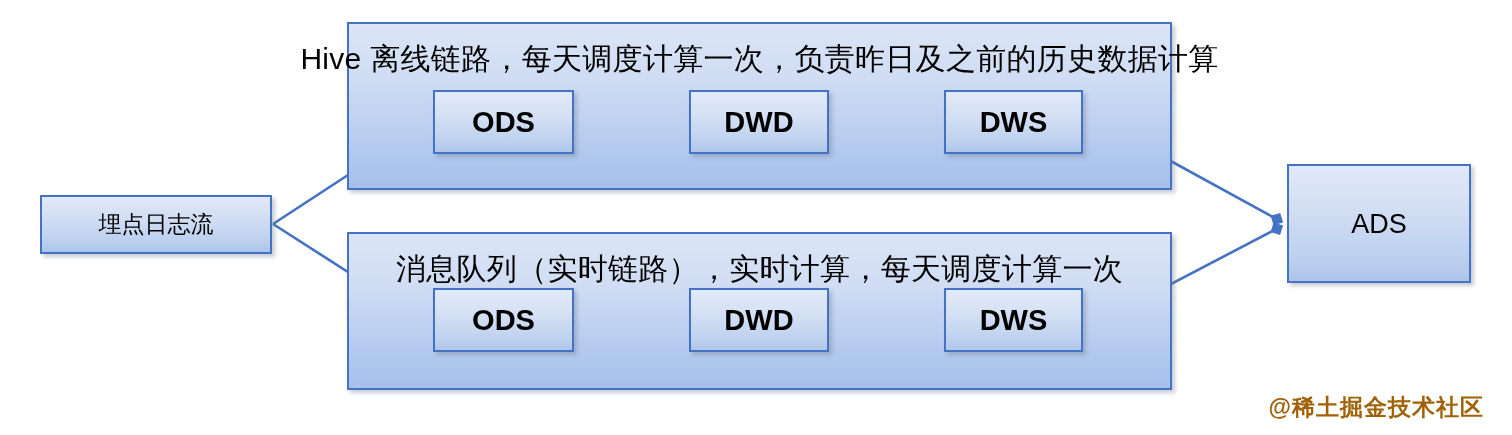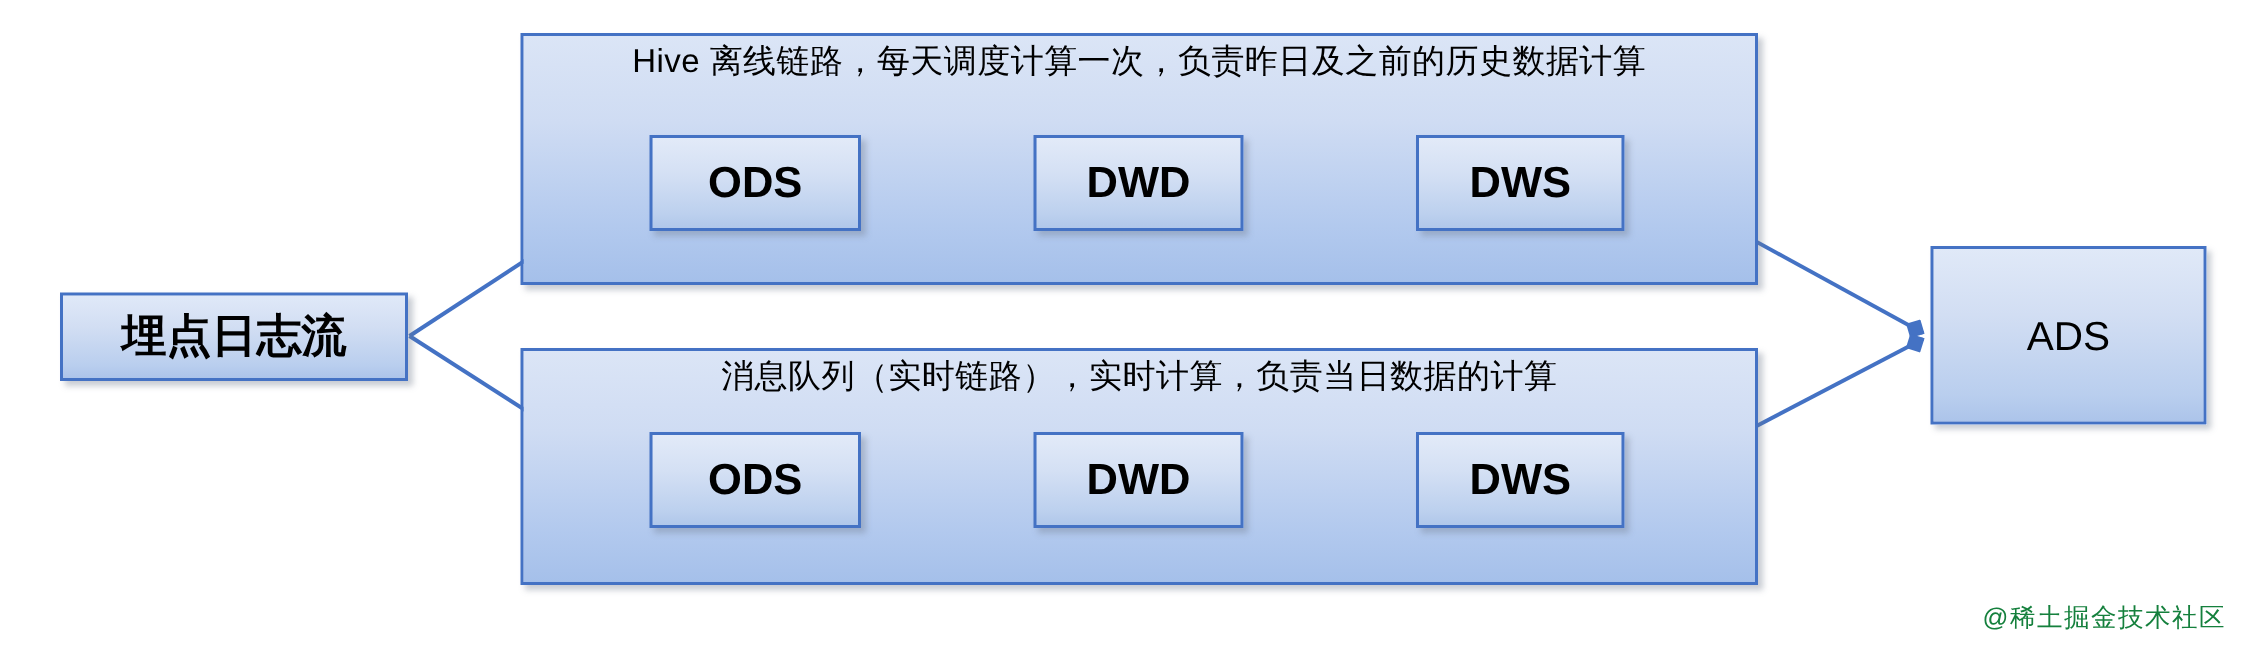--- a/index.html
+++ b/index.html
@@ -38,55 +38,56 @@
   }
   
   .panel {
     background: linear-gradient(to bottom, #dbe5f6 0%, #cfdcf3 35%, #b2c9ee 78%, #a5c0ea 100%);
     border: 2px solid #4472c4;
     align-items: flex-start;
     justify-content: center;
     z-index: 1;
   }
   .panel-title {
-    margin-top: 0;
-    font-size: 22px;
+    margin-top: 18px;
+    font-size: 30px;
     line-height: 34px;
     letter-spacing: 0.3px;
     white-space: nowrap;
     color: #000000;
   }
   
   .stage {
     background: linear-gradient(to bottom, #e2eaf8 0%, #d4e0f4 40%, #bcd0ee 85%, #b0c7ea 100%);
     font-size: 29px;
     z-index: 3;
     font-weight: bold;
   }
   .endpoint {
     background: linear-gradient(to bottom, #e0e9f8 0%, #d2def3 38%, #b9ceee 85%, #acc4ea 100%);
     font-size: 27px;
     line-height: 34px;
     z-index: 3;
   }
   .source {
     background: linear-gradient(to bottom, #e0e9f8 0%, #d2def3 38%, #b9ceee 85%, #acc4ea 100%);
-    font-size: 30px;
+    font-size: 23px;
     z-index: 3;
-    font-weight: 700;
+    font-weight: 400;
   }
   .watermark {
     position: absolute;
     right: 28px;
     bottom: 12px;
-    font-size: 17px;
-    color: #15803d;
+    font-size: 23px;
+    color: #a16207;
     letter-spacing: 1px;
     white-space: nowrap;
     z-index: 5;
+    font-weight: bold;
   }
 </style>
 </head>
 <body>
 
 <div id="canvas">
 
   <svg class="edges" viewBox="0 0 1512 435" xmlns="http://www.w3.org/2000/svg">
     <defs>
       <marker id="tri" viewBox="0 0 10 10" refX="9" refY="5" markerWidth="5.2" markerHeight="5.2" orient="auto-start-reverse">
@@ -143,21 +144,21 @@
     <span>ODS</span>
   </div>
   <div class="node stage" style="left:689px; top:90px; width:140px; height:64px;">
     <span>DWD</span>
   </div>
   <div class="node stage" style="left:944px; top:90px; width:139px; height:64px;">
     <span>DWS</span>
   </div>
 
   <div class="node panel" style="left:347px; top:232px; width:825px; height:158px;">
-    <div class="panel-title">消息队列（实时链路），实时计算，负责当日数据的计算</div>
+    <div class="panel-title">消息队列（实时链路），实时计算，每天调度计算一次</div>
   </div>
 
   <div class="node stage" style="left:433px; top:288px; width:141px; height:64px;">
     <span>ODS</span>
   </div>
   <div class="node stage" style="left:689px; top:288px; width:140px; height:64px;">
     <span>DWD</span>
   </div>
   <div class="node stage" style="left:944px; top:288px; width:139px; height:64px;">
     <span>DWS</span>

